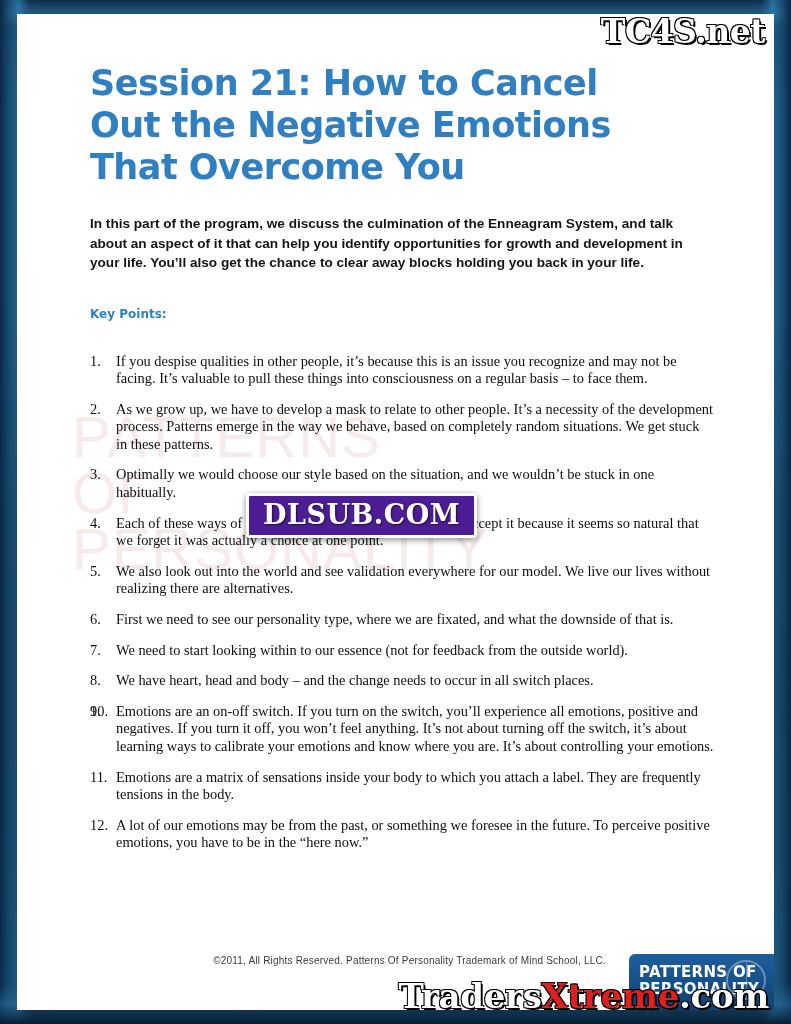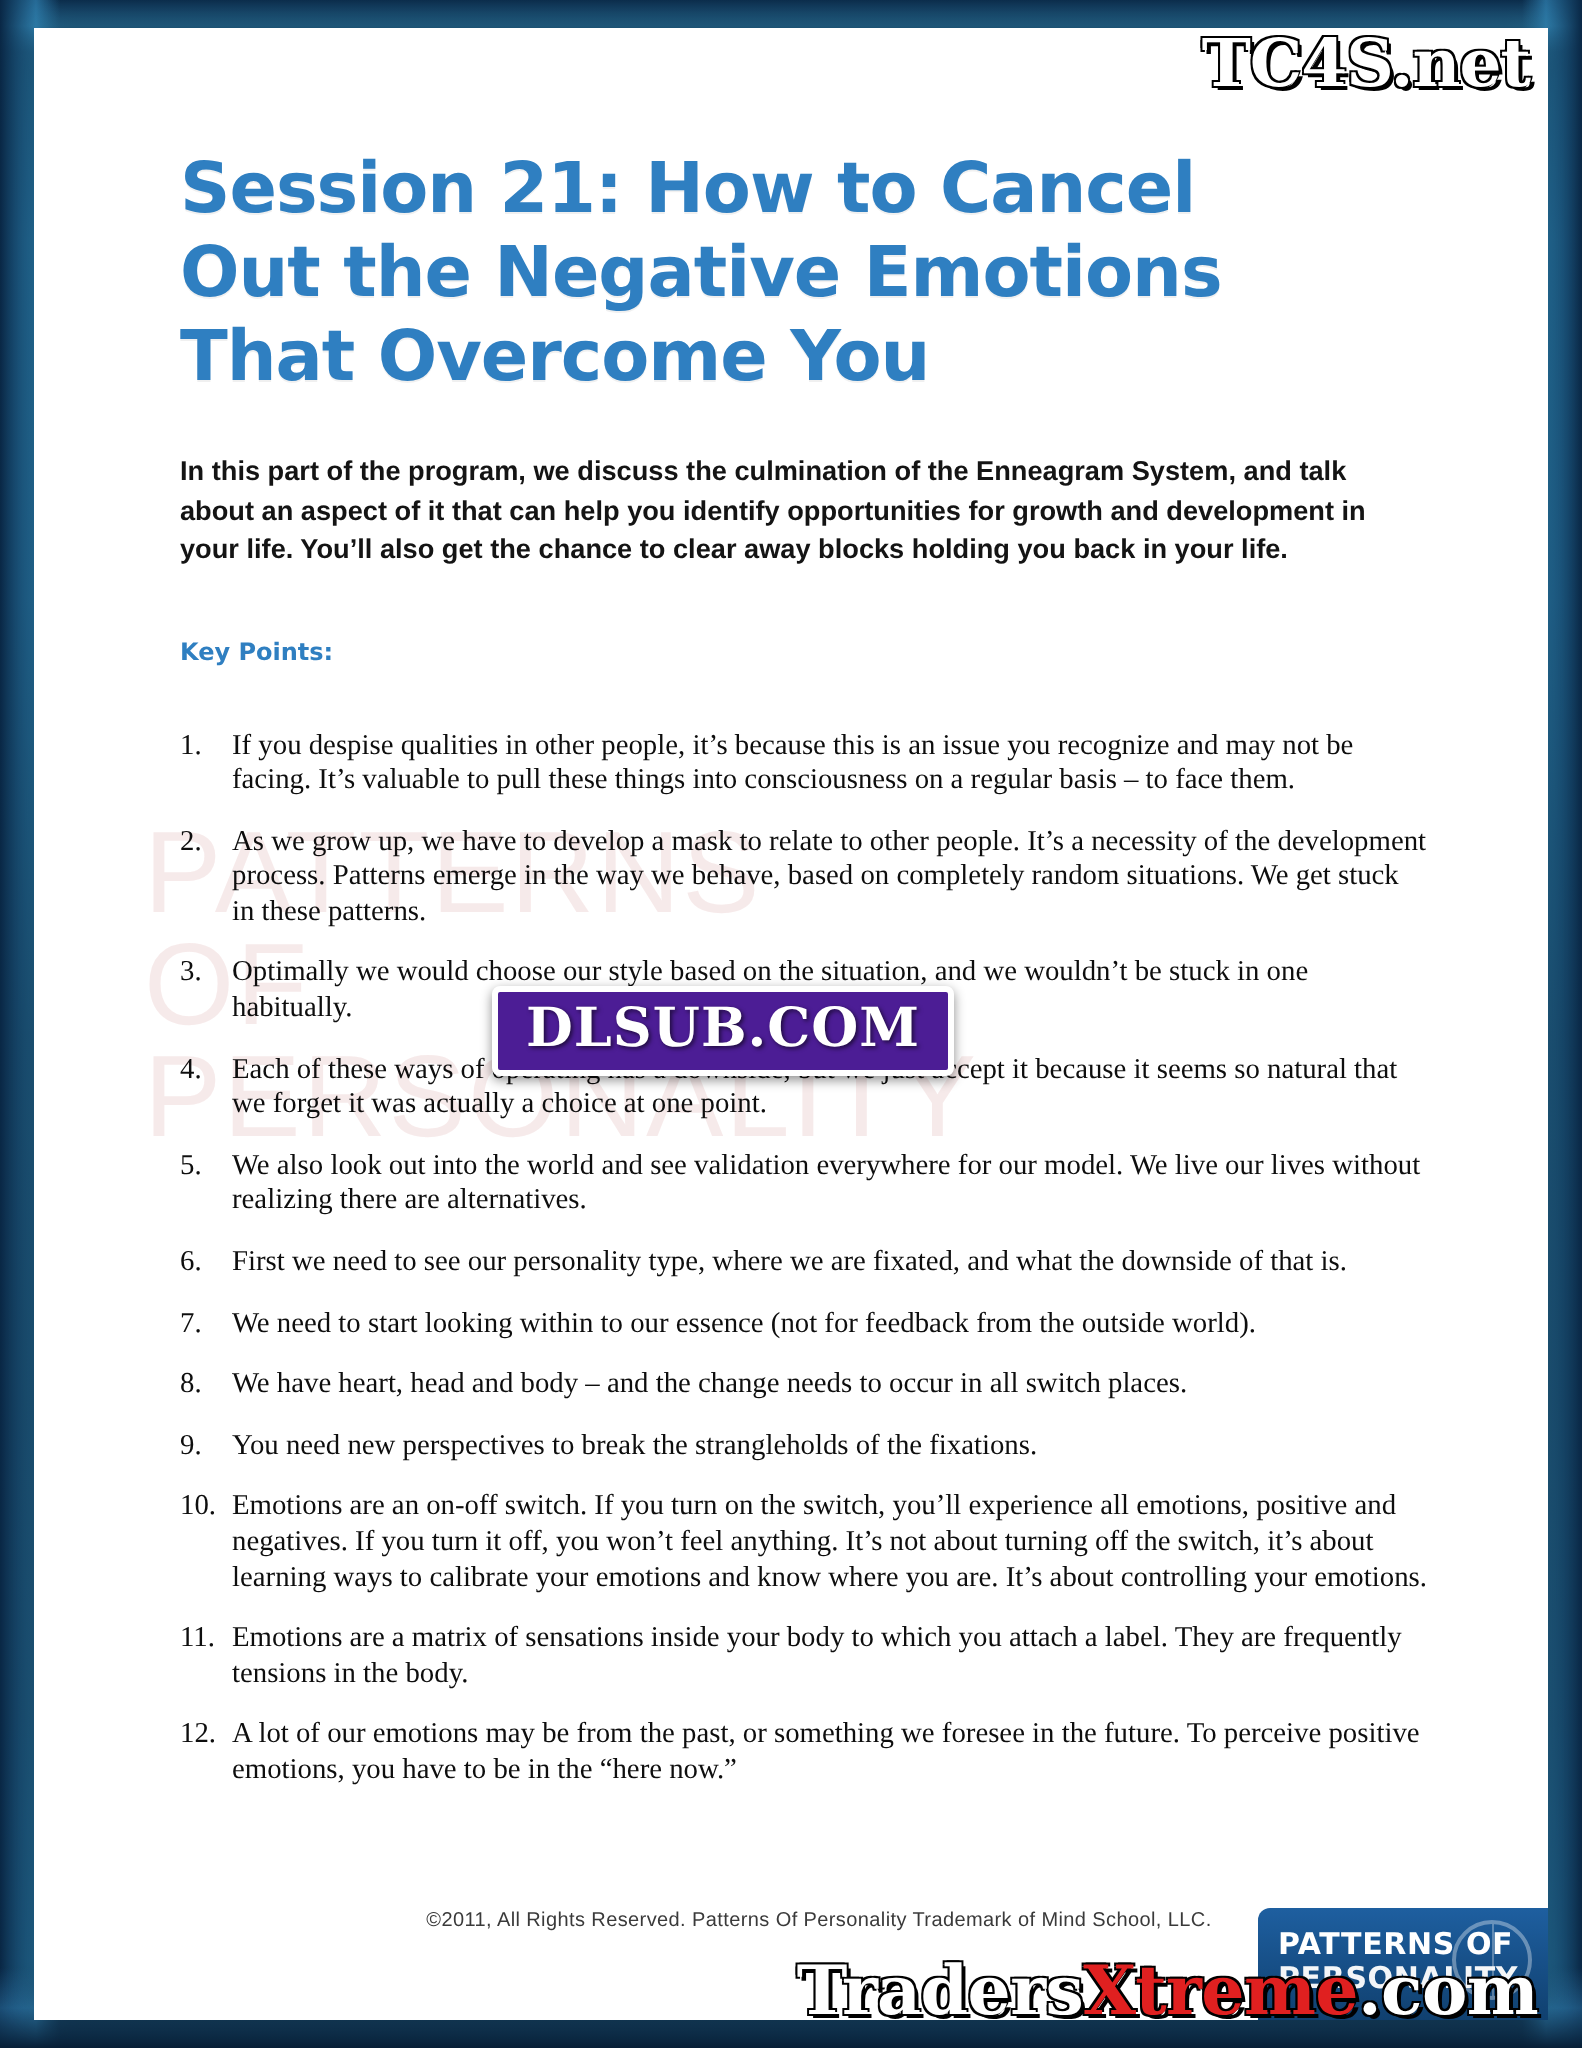--- a/index.html
+++ b/index.html
@@ -48,21 +48,21 @@
   .page {
     position: absolute;
     left: 17px; top: 14px;
     width: 757px; height: 996px;
     background: #ffffff;
     box-shadow: 0 0 18px rgba(0,0,0,0.55);
   }
   .page-inner {
     position: absolute;
     inset: 0;
-    padding: 60px 60px 0 73px;
+    padding: 48px 60px 0 73px;
   }
 
   
   .watermark {
     position: absolute;
     left: 55px; top: 395px;
     width: 560px;
     font-family: "Liberation Sans", sans-serif;
     font-weight: normal;
     font-size: 58px;
@@ -286,21 +286,20 @@
         <li>
           <span class="num">7.</span>
           <span>We need to start looking within to our essence (not for feedback from the outside world).</span>
         </li>
         <li>
           <span class="num">8.</span>
           <span>We have heart, head and body – and the change needs to occur in all switch places.</span>
         </li>
         <li>
           <span class="num">9.</span>
-          <span>You need new perspectives to break the strangleholds of the fixations.</span>
         </li>
         <li class="wide">
           <span class="num">10.</span>
           <span>Emotions are an on-off switch. If you turn on the switch, you’ll experience all emotions, positive and negatives. If you turn it off, you won’t feel anything. It’s not about turning off the switch, it’s about learning ways to calibrate your emotions and know where you are. It’s about controlling your emotions.</span>
         </li>
         <li class="wide">
           <span class="num">11.</span>
           <span>Emotions are a matrix of sensations inside your body to which you attach a label. They are frequently tensions in the body.</span>
         </li>
         <li class="wide">

